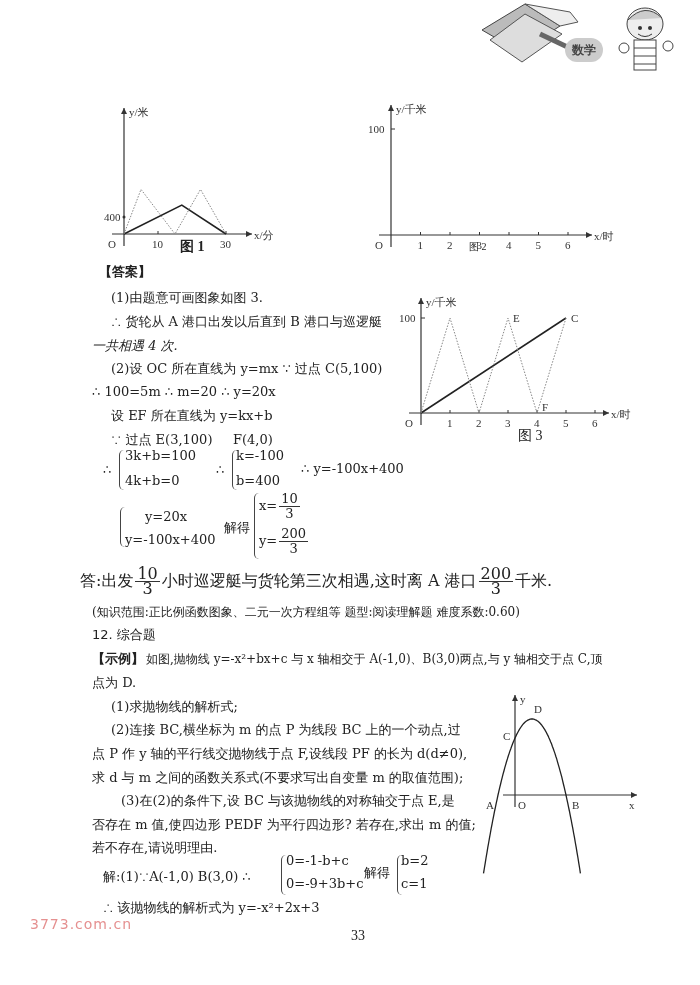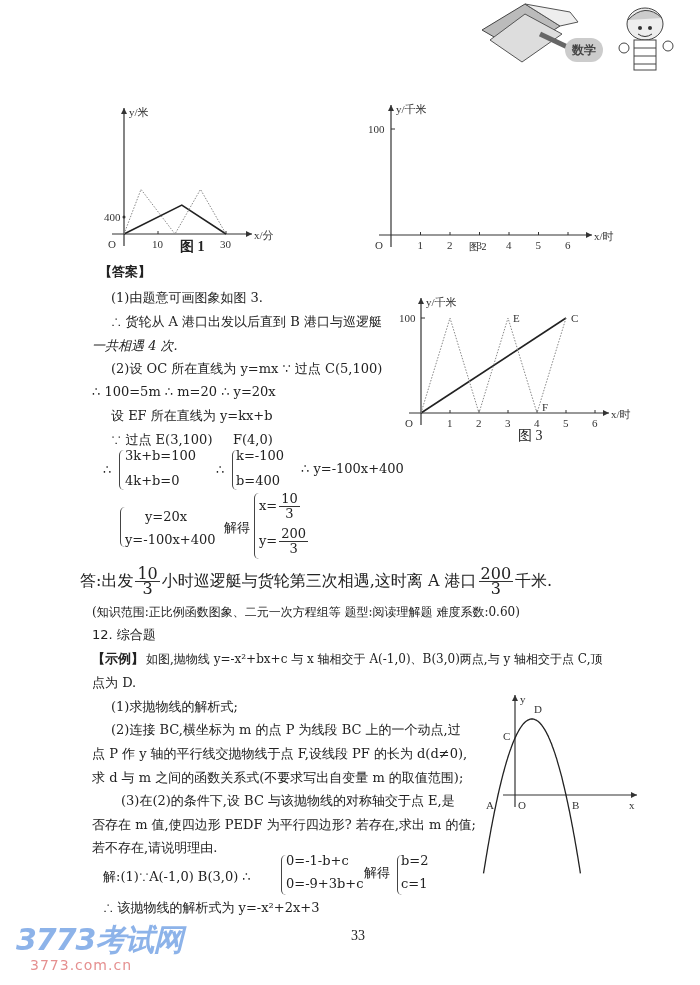--- a/index.html
+++ b/index.html
@@ -196,15 +196,14 @@
 <span class="t" style="left:286px;top:853px;">0=-1-b+c</span>
 <span class="t" style="left:286px;top:876px;">0=-9+3b+c</span>
 <span class="t" style="left:364px;top:865px;">解得</span>
 <div class="brace" style="left:397px;top:855px;height:40px;width:4px;"></div>
 <span class="t" style="left:401px;top:853px;">b=2</span>
 <span class="t" style="left:401px;top:876px;">c=1</span>
 <span class="t" style="left:103px;top:900px;">∴ 该抛物线的解析式为 y=-x²+2x+3</span>
 
 <span class="t" style="left:351px;top:928px;font-family:'Liberation Serif',serif;font-size:14px;">33</span>
 <div class="abs" style="left:16px;top:920px;">
-  <div style="font-family:'DejaVu Sans',sans-serif;font-style:italic;font-weight:bold;font-size:30px;color:#7aa6e6;opacity:0.85;letter-spacing:-1px;">3773考试网</div>
   <div style="font-family:'DejaVu Sans',sans-serif;font-size:14px;color:#e59090;margin-left:14px;margin-top:-4px;letter-spacing:1px;">3773.com.cn</div>
 </div>
 
 </body></html>

